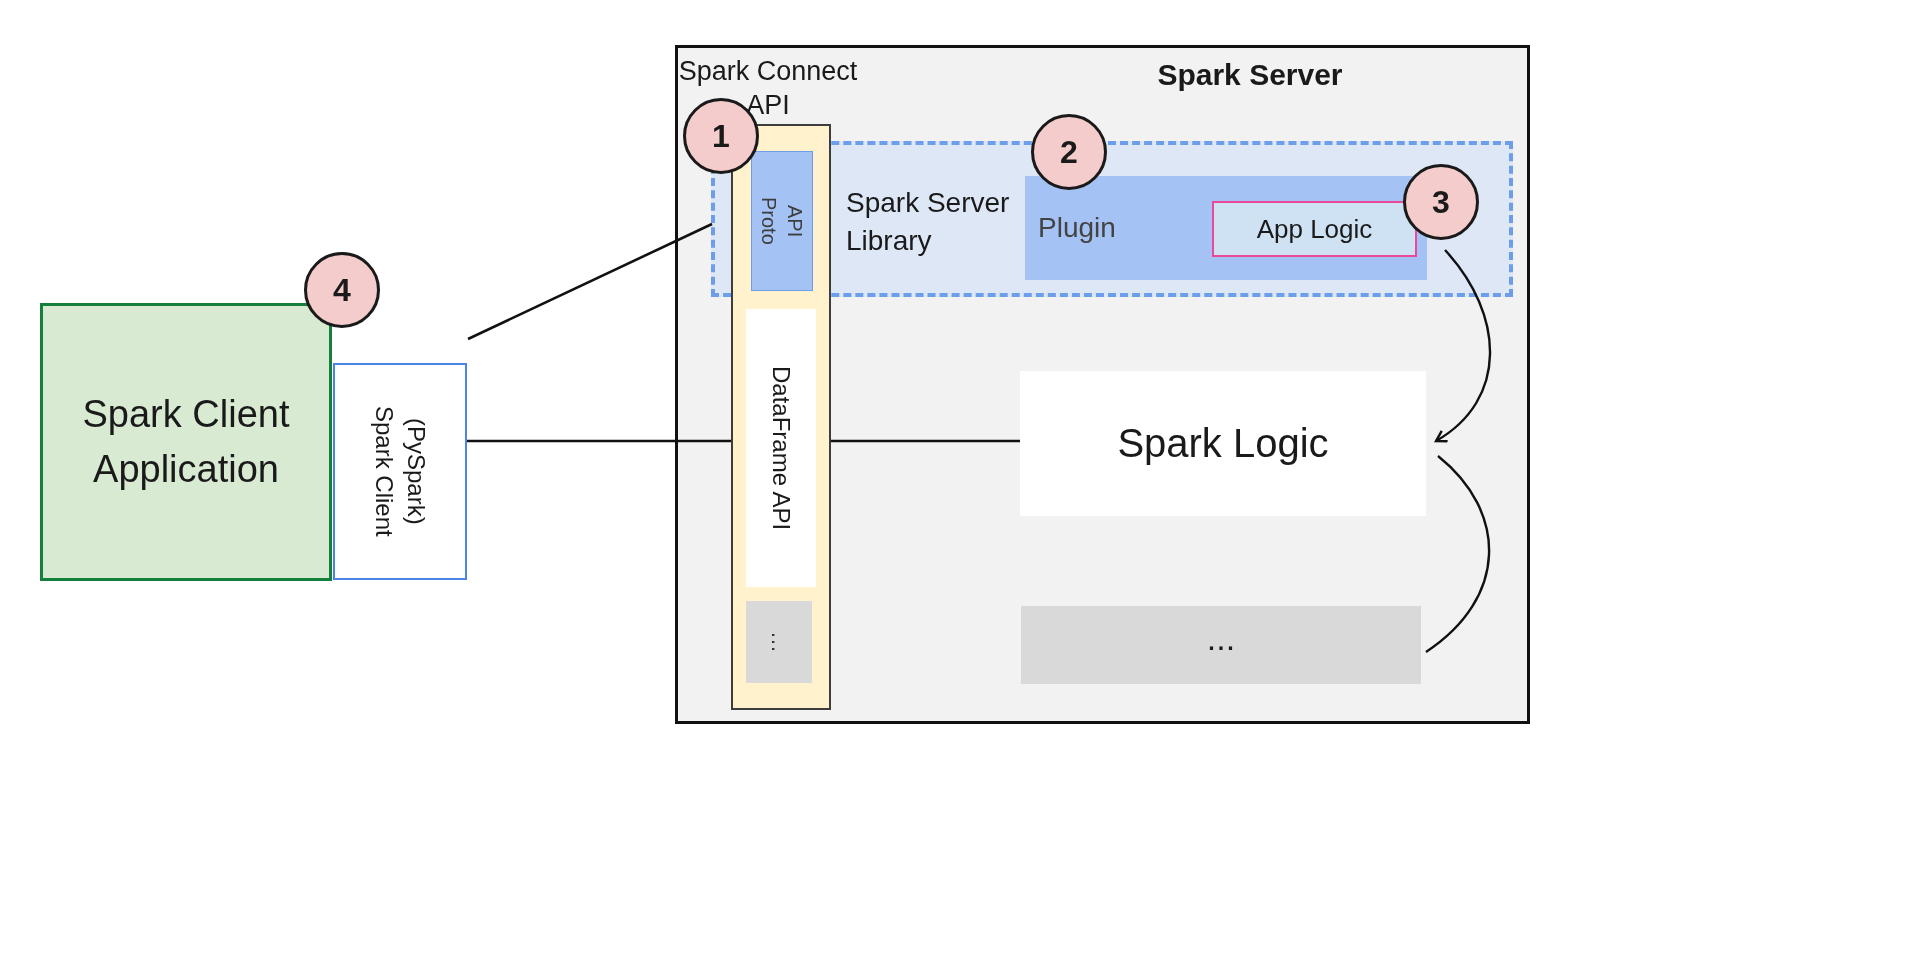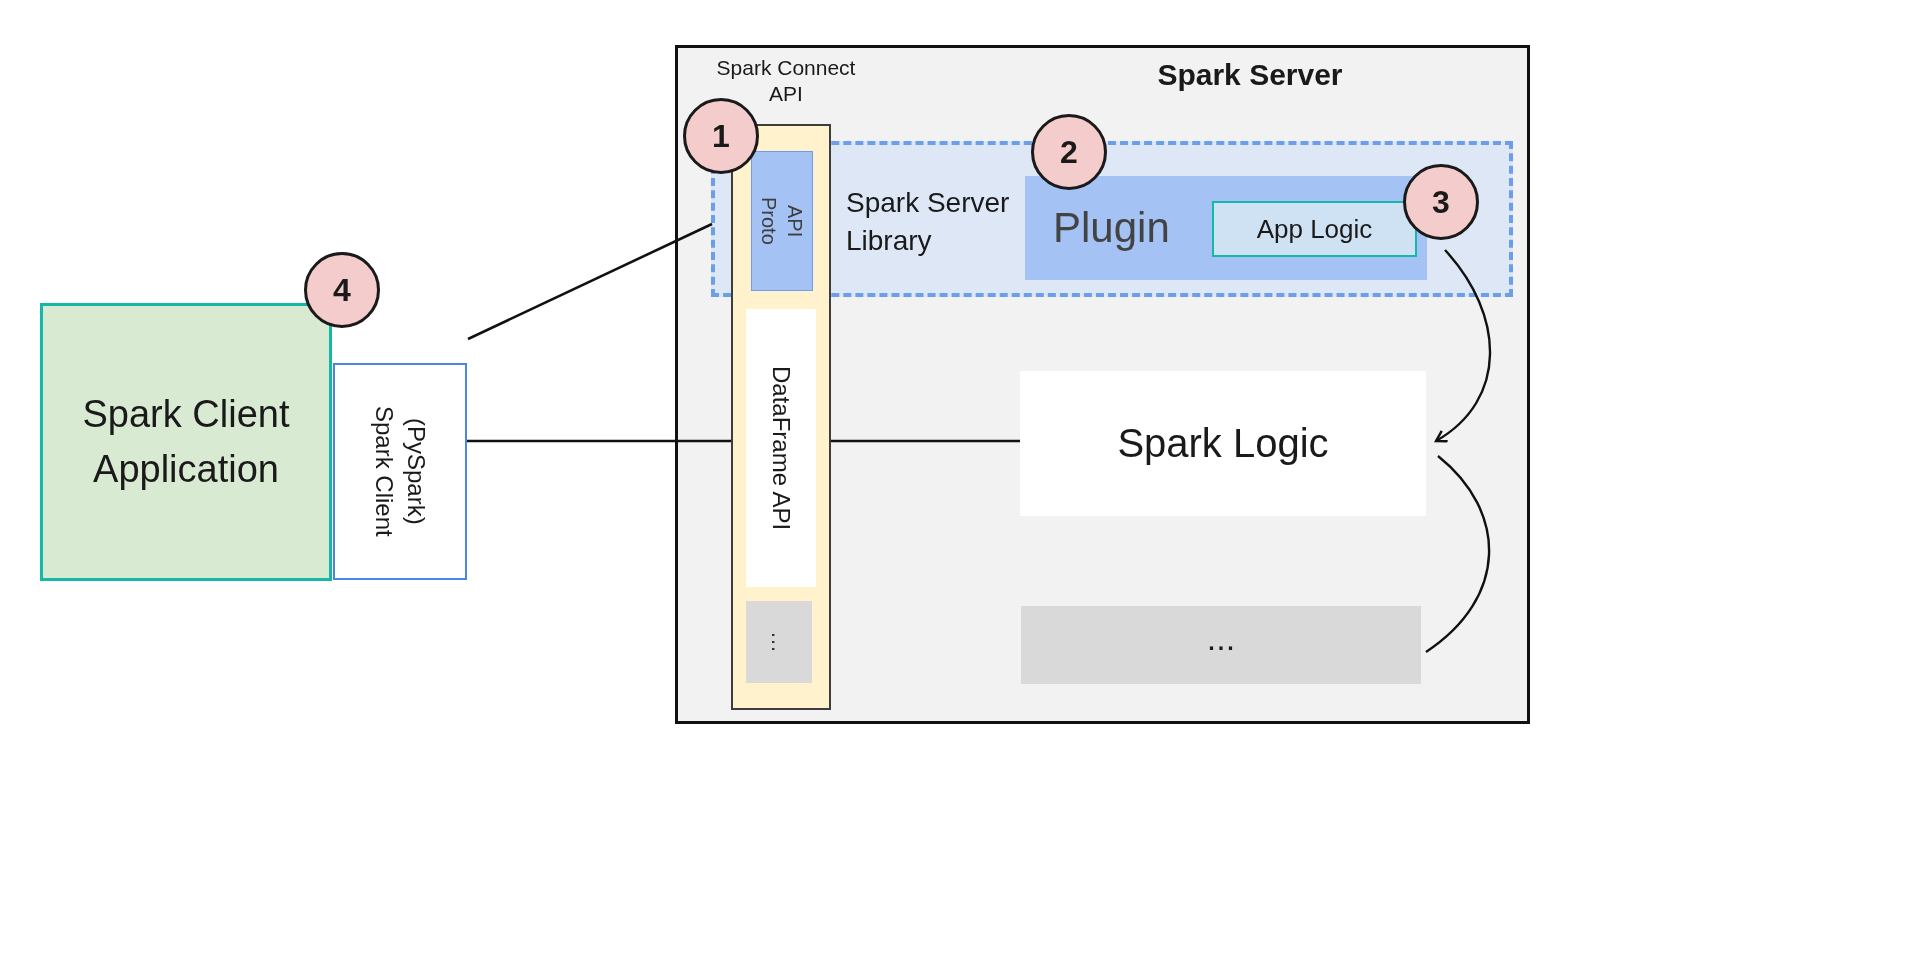--- a/index.html
+++ b/index.html
@@ -25,24 +25,24 @@
     width:76px;height:76px;border-radius:50%;
     background:var(--pink);border:3px solid var(--ink);
     font-weight:bold;font-size:32px;
     display:flex;align-items:center;justify-content:center;
   }
   .server-box{background:var(--server-bg);border:3px solid #111111;}
   .dashed-box{background:var(--pale-blue);border:4px dashed var(--dash-blue);}
   .yellow-col{background:var(--yellow);border:2px solid #3d3d3d;}
   .proto-box{background:var(--blue);border:1px solid var(--dash-blue);}
   .plugin-box{background:var(--blue);}
-  .applogic-box{background:var(--light-blue);border:2px solid #14b8a6;text-align:center;}
+  .applogic-box{background:var(--light-blue);border:2px solid #ec4899;text-align:center;}
   .white-box{background:#ffffff;}
   .gray-box{background:var(--gray);}
-  .green-box{background:var(--green);border:3px solid #14b8a6;}
+  .green-box{background:var(--green);border:3px solid #15803d;}
   .package-box{background:var(--blue);border:2px solid #4a86e8;}
   .client-lib-box{background:#ffffff;border:2px solid #4a86e8;}
   svg{display:block;}
 </style>
 </head>
 <body>
 
 <div id="canvas">
 
   <div class="abs green-box center" style="left:40px;top:303px;width:292px;height:278px;">
@@ -53,21 +53,21 @@
 
   <div class="abs client-lib-box center" style="left:333px;top:363px;width:134px;height:217px;">
     <div class="pre vert" style="font-size:24px;line-height:1.35;text-align:center;">Spark Client
 (PySpark)</div>
   </div>
 
   <div class="abs server-box" style="left:675px;top:45px;width:855px;height:679px;"></div>
 
   <div class="abs" style="left:1085px;top:58px;width:330px;text-align:center;font-size:30px;font-weight:bold;">Spark Server</div>
 
-  <div class="abs pre" style="left:686px;top:55px;width:200px;text-align:center;font-size:21px;line-height:1.25;">Spark Connect
+  <div class="abs pre" style="left:668px;top:55px;width:200px;text-align:center;font-size:27px;line-height:1.25;">Spark Connect
 API</div>
 
   <div class="abs dashed-box" style="left:711px;top:141px;width:802px;height:156px;"></div>
 
   <div class="abs" style="left:0;top:0;width:1917px;height:964px;pointer-events:none;">
     <svg width="1917" height="964" viewBox="0 0 1917 964">
       <defs>
         <marker id="arrow" markerWidth="16" markerHeight="16" refX="12" refY="7" orient="auto" markerUnits="userSpaceOnUse">
           <path d="M 2 1 L 12 7 L 2 13" fill="none" stroke="#111111" stroke-width="2.4"></path>
         </marker>
@@ -91,21 +91,21 @@
   </div>
 
   <div class="abs gray-box center" style="left:746px;top:601px;width:66px;height:82px;">
     <div class="vert" style="font-size:22px;color:#333333;">…</div>
   </div>
 
   <div class="abs pre" style="left:846px;top:184px;width:240px;font-size:28px;line-height:1.35;">Spark Server
 Library</div>
 
   <div class="abs plugin-box" style="left:1025px;top:176px;width:402px;height:104px;display:flex;align-items:center;">
-    <div style="font-size:42px;color:#434343;padding-left:28px;">Plugin</div>
+    <div style="font-size:28px;color:#434343;padding-left:13px;">Plugin</div>
   </div>
 
   <div class="abs applogic-box center" style="left:1212px;top:201px;width:205px;height:56px;">
     <div style="font-size:26px;">App Logic</div>
   </div>
 
   <div class="abs white-box center" style="left:1020px;top:371px;width:406px;height:145px;">
     <div style="font-size:40px;">Spark Logic</div>
   </div>
 

